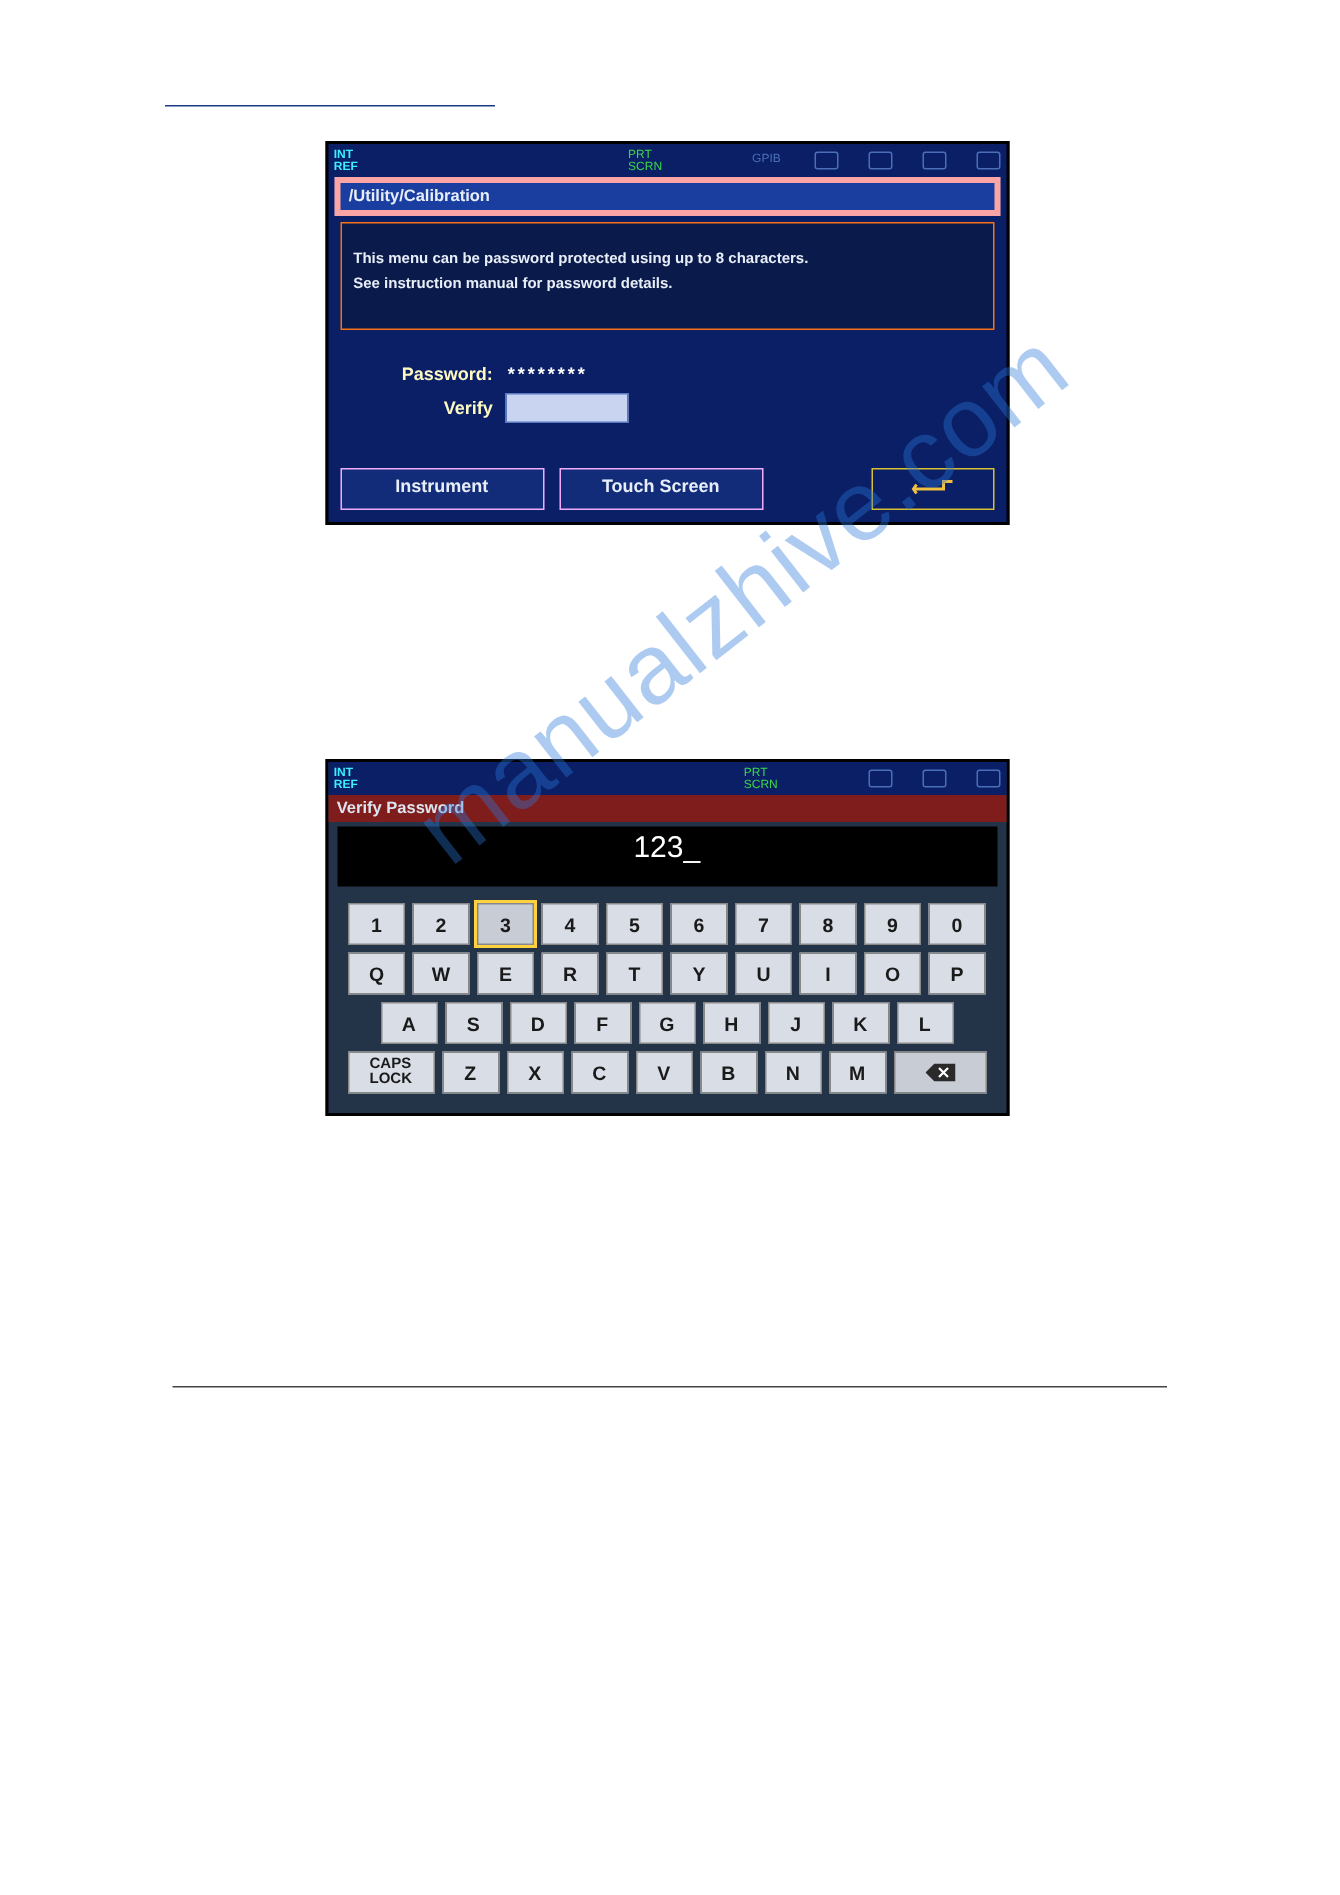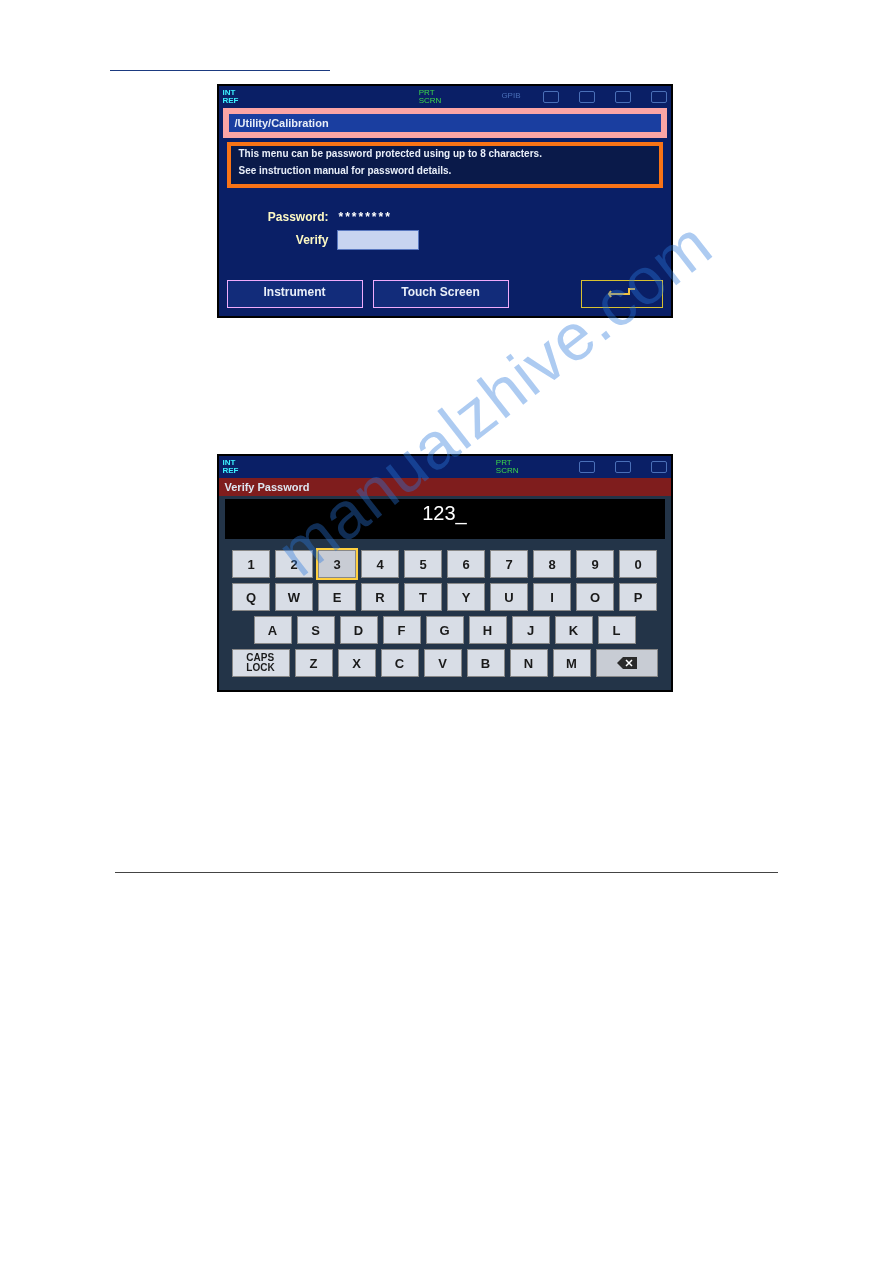--- a/index.html
+++ b/index.html
@@ -10,21 +10,21 @@
     width: 893px;
     position: relative;
   }
   .page {
     padding: 50px 60px 40px 60px;
     box-sizing: border-box;
     min-height: 1263px;
     position: relative;
   }
   .top-rule { border-top: 1px solid #1b3a80; margin: 20px 50px 0 50px; width: 220px; }
-  .fig { margin: 13px auto; width: 460px; }
+  .fig { margin: 23px auto; width: 460px; }
   .screen {
     background: #0a1f66;
     border: 2px solid #000;
     width: 456px;
     box-sizing: border-box;
     color: #fff;
     font-size: 11px;
   }
   .statusbar {
     display: flex;
@@ -32,32 +32,32 @@
     padding: 2px 4px;
     font-size: 9px;
     height: 18px;
   }
   .status-left { color:#3cf0ff; line-height:1; font-weight:bold; font-size:8px;}
   .status-prt { color:#3bd84a; margin-left:auto; margin-right:60px; font-size:8px; line-height:1;}
   .status-icons { display:flex; gap:20px; }
   .status-icons .ico { width:14px; height:10px; border:1px solid #4a6fb8; border-radius:2px; }
   .breadcrumb {
     background:#1a3ea0;
-    border:6px solid #fca5a5;
+    border:4px solid #fca5a5;
     margin:0 4px 4px 4px;
     padding:3px 6px;
     font-weight:bold;
     font-size:11px;
     color:#e8eef8;
   }
   .infobox {
     background:#0a1a4a;
-    border:4px solid #f97316;
+    border:1px solid #f97316;
     margin:0 8px 4px 8px;
-    padding:2px 8px;
+    padding:18px 8px;
     font-size:10px;
     color:#e8eef8;
     font-weight:bold;
   }
   .infobox p{margin:0 0 6px 0;}
   .pwd-area { padding:12px 20px 16px 20px; font-size:12px;}
   .pwd-row { display:flex; align-items:center; margin:6px 0; }
   .pwd-label { width:90px; text-align:right; color:#fef9c3; font-weight:bold; font-size:12px;}
   .pwd-stars { margin-left:10px; color:#fff; letter-spacing:2px; font-weight:bold; }
   .pwd-box { margin-left:8px; width:80px; height:18px; background:#c8d4f0; border:1px solid #5a78c0; }

